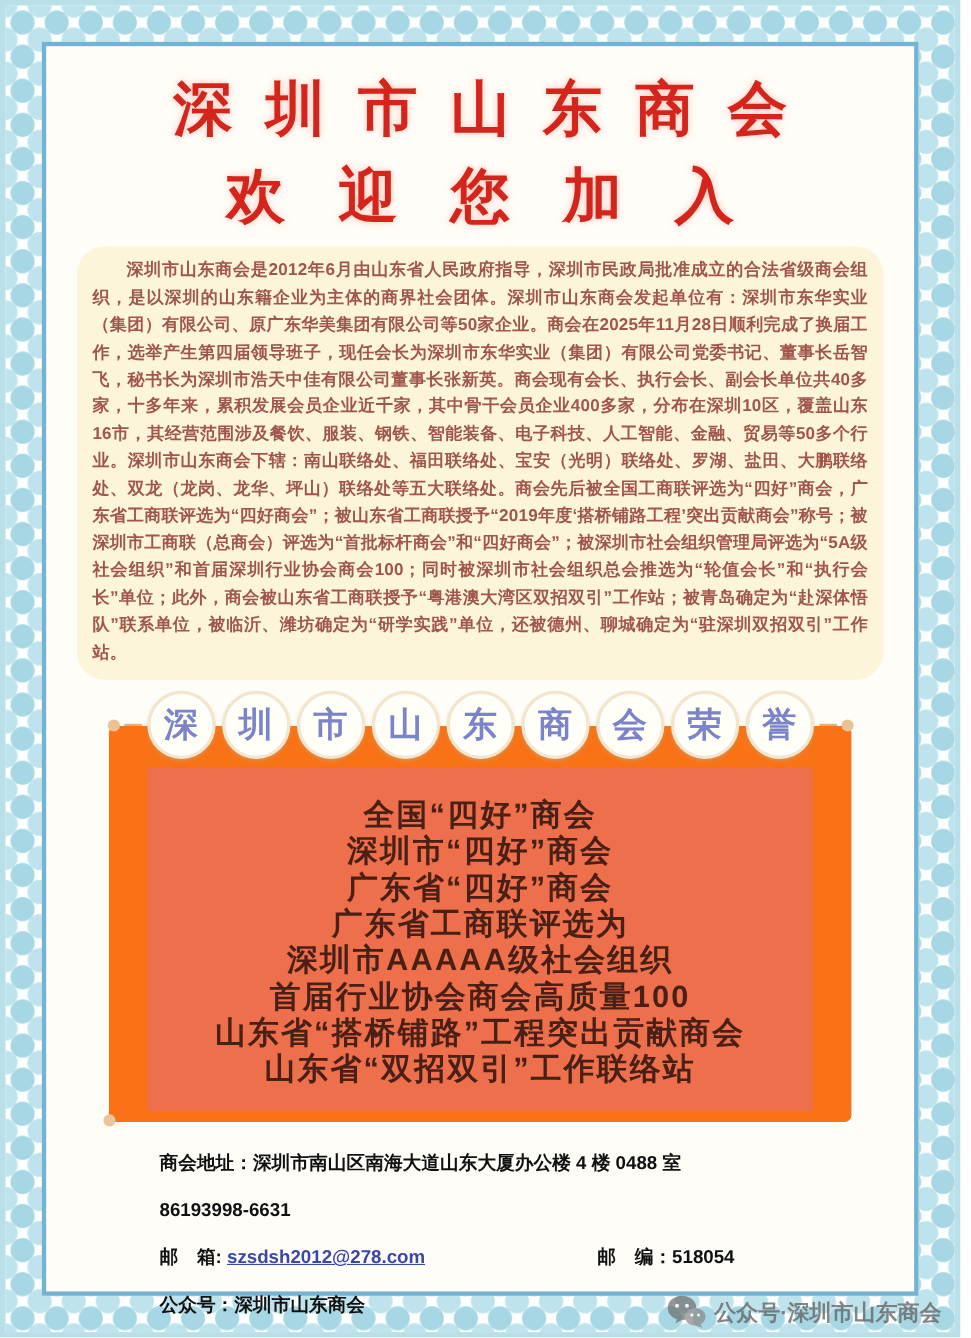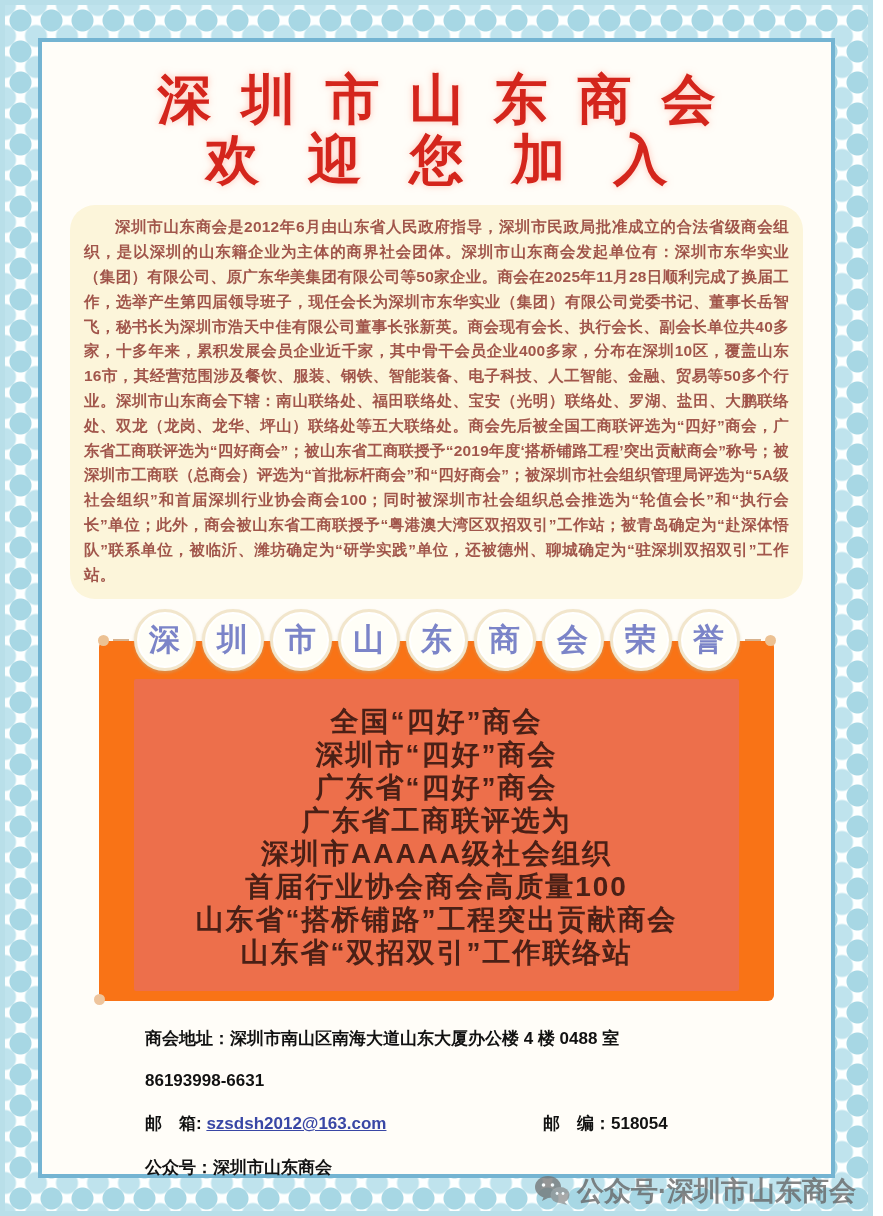--- a/index.html
+++ b/index.html
@@ -17,21 +17,21 @@
   }
   .inner{
     width:100%;height:100%;box-sizing:border-box;
     border:4px solid #74b4d2;background:#fffdf8;
     padding:10px 36px 0;position:relative;
   }
   
   .title1{margin-top:16px;text-align:center;color:#d4251c;font-weight:800;
     font-size:54px;letter-spacing:30px;padding-left:30px;line-height:1.15;
     text-shadow:0 0 7px rgba(255,150,130,.55);}
-  .title2{margin-top:0;text-align:center;color:#d4251c;font-weight:800;
+  .title2{margin-top:19px;text-align:center;color:#d4251c;font-weight:800;
     font-size:54px;letter-spacing:48px;padding-left:48px;line-height:1.1;
     text-shadow:0 0 7px rgba(255,150,130,.55);}
   
   .intro{
     margin:16px -8px 0;background:#fcf5da;color:#a1564b;
     padding:10px 14px 12px;font-size:15.5px;line-height:1.6;
     text-align:justify;text-indent:2em;font-weight:600;letter-spacing:.2px;border-radius:25px;
   }
   
   .honor-header{position:relative;z-index:2;margin-top:10px;
@@ -68,21 +68,21 @@
   .spirit{
     margin:30px 2px 0;display:flex;justify-content:space-between;align-items:baseline;
     color:#d4251c;font-size:36px;font-weight:800;
     font-family:"DejaVu Serif","Liberation Serif",serif;
     text-shadow:0 0 5px rgba(255,160,140,.5);
   }
   
   .watermark{
     position:absolute;right:12px;bottom:2px;z-index:10;
     display:flex;align-items:center;gap:7px;
-    color:rgba(100,100,100,.78);font-size:27px;font-weight:bold;
+    color:rgba(100,100,100,.78);font-size:20px;font-weight:bold;
   }
   .watermark svg{opacity:.72;}
 </style>
 </head>
 <body>
 
 <div class="poster">
   <div class="inner">
 
     <div class="title1">深圳市山东商会</div>
@@ -144,21 +144,21 @@
           <span>商会地址：</span><span>深圳市南山区南海大道山东大厦办公楼 4 楼 0488 室</span>
         </div>
       </div>
       <div class="c-row">
         <div>
           <span>86193998-6631</span>
         </div>
       </div>
       <div class="c-row">
         <div>
-          <span>邮　箱: </span><a href="#" class="email-link">szsdsh2012@163.com</a>
+          <span>邮　箱: </span><a href="#" class="email-link">szsdsh2012@278.com</a>
         </div>
         <div>
           <span>邮　编：</span><span>518054</span>
         </div>
       </div>
       <div class="c-row">
         <div>
           <span>公众号：</span><span>深圳市山东商会</span>
         </div>
       </div>

